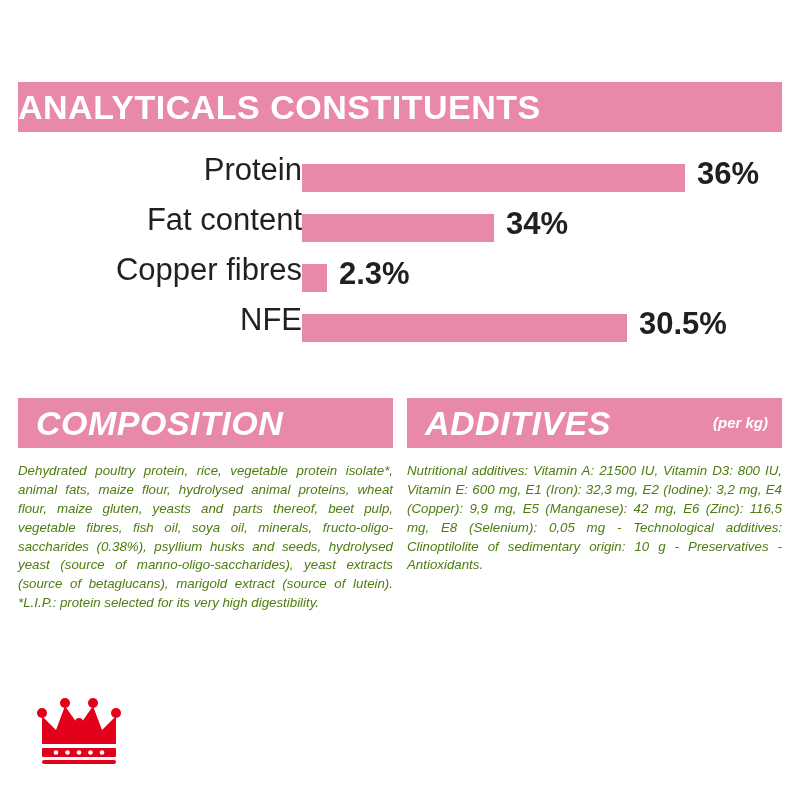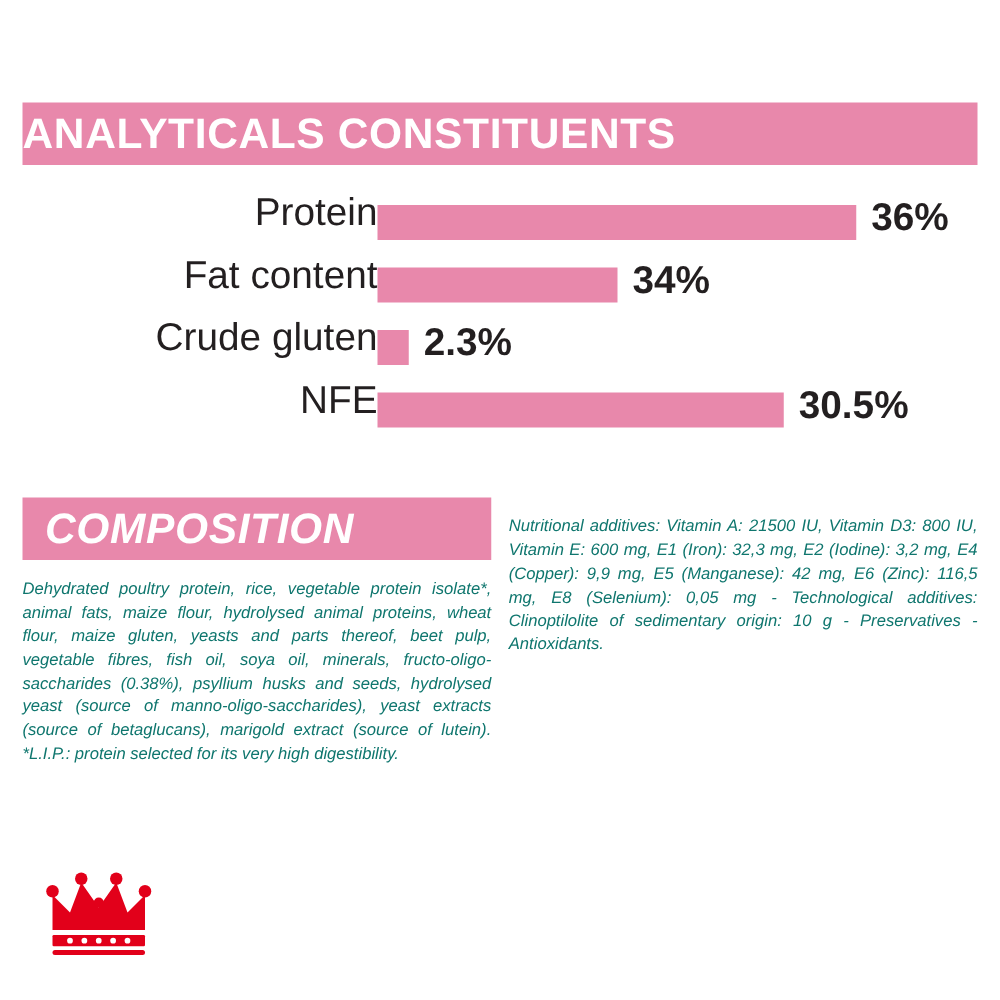--- a/index.html
+++ b/index.html
@@ -102,21 +102,21 @@
     gap: 14px;
     font-style: italic;
   }
   .col {
     width: 375px;
   }
   .body-text {
     margin-top: 14px;
     font-size: 13.3px;
     line-height: 1.42;
-    color: #0f766e;
+    color: #4d7c0f;
     text-align: justify;
   }
   .body-text.right {
     text-align: justify;
   }
 
   
   .logo {
     position: absolute;
     left: 36px;
@@ -148,21 +148,21 @@
 
       <div class="bar-row">
         <div class="bar-label">Fat content</div>
         <div class="bar-track">
           <div class="bar-fill" style="width:192px"></div>
           <div class="bar-value">34%</div>
         </div>
       </div>
 
       <div class="bar-row">
-        <div class="bar-label">Crude gluten</div>
+        <div class="bar-label">Copper fibres</div>
         <div class="bar-track">
           <div class="bar-fill" style="width:25px"></div>
           <div class="bar-value">2.3%</div>
         </div>
       </div>
 
       <div class="bar-row">
         <div class="bar-label">NFE</div>
         <div class="bar-track">
           <div class="bar-fill" style="width:325px"></div>
@@ -176,20 +176,24 @@
   <div class="lower">
 
     <div class="col">
       <div class="panel-title-bar" style="padding-left:18px">
         <div class="panel-title">COMPOSITION</div>
       </div>
       <div class="body-text">Dehydrated poultry protein, rice, vegetable protein isolate*, animal fats, maize flour, hydrolysed animal proteins, wheat flour, maize gluten, yeasts and parts thereof, beet pulp, vegetable fibres, fish oil, soya oil, minerals, fructo-oligo-saccharides (0.38%), psyllium husks and seeds, hydrolysed yeast (source of manno-oligo-saccharides), yeast extracts (source of betaglucans), marigold extract (source of lutein). *L.I.P.: protein selected for its very high digestibility.</div>
     </div>
 
     <div class="col">
+      <div class="panel-title-bar with-note">
+        <div class="panel-title">ADDITIVES</div>
+        <div class="panel-note">(per kg)</div>
+      </div>
       <div class="body-text right">Nutritional additives: Vitamin A: 21500 IU, Vitamin D3: 800 IU, Vitamin E: 600 mg, E1 (Iron): 32,3 mg, E2 (Iodine): 3,2 mg, E4 (Copper): 9,9 mg, E5 (Manganese): 42 mg, E6 (Zinc): 116,5 mg, E8 (Selenium): 0,05 mg - Technological additives: Clinoptilolite of sedimentary origin: 10 g - Preservatives - Antioxidants.</div>
     </div>
 
   </div>
 
   <div class="logo">
     <svg viewBox="0 0 86 70" width="86" height="70" aria-hidden="true">
       <g fill="#e2001a">
 
         <rect x="6" y="52" width="74" height="9" rx="1"></rect>

